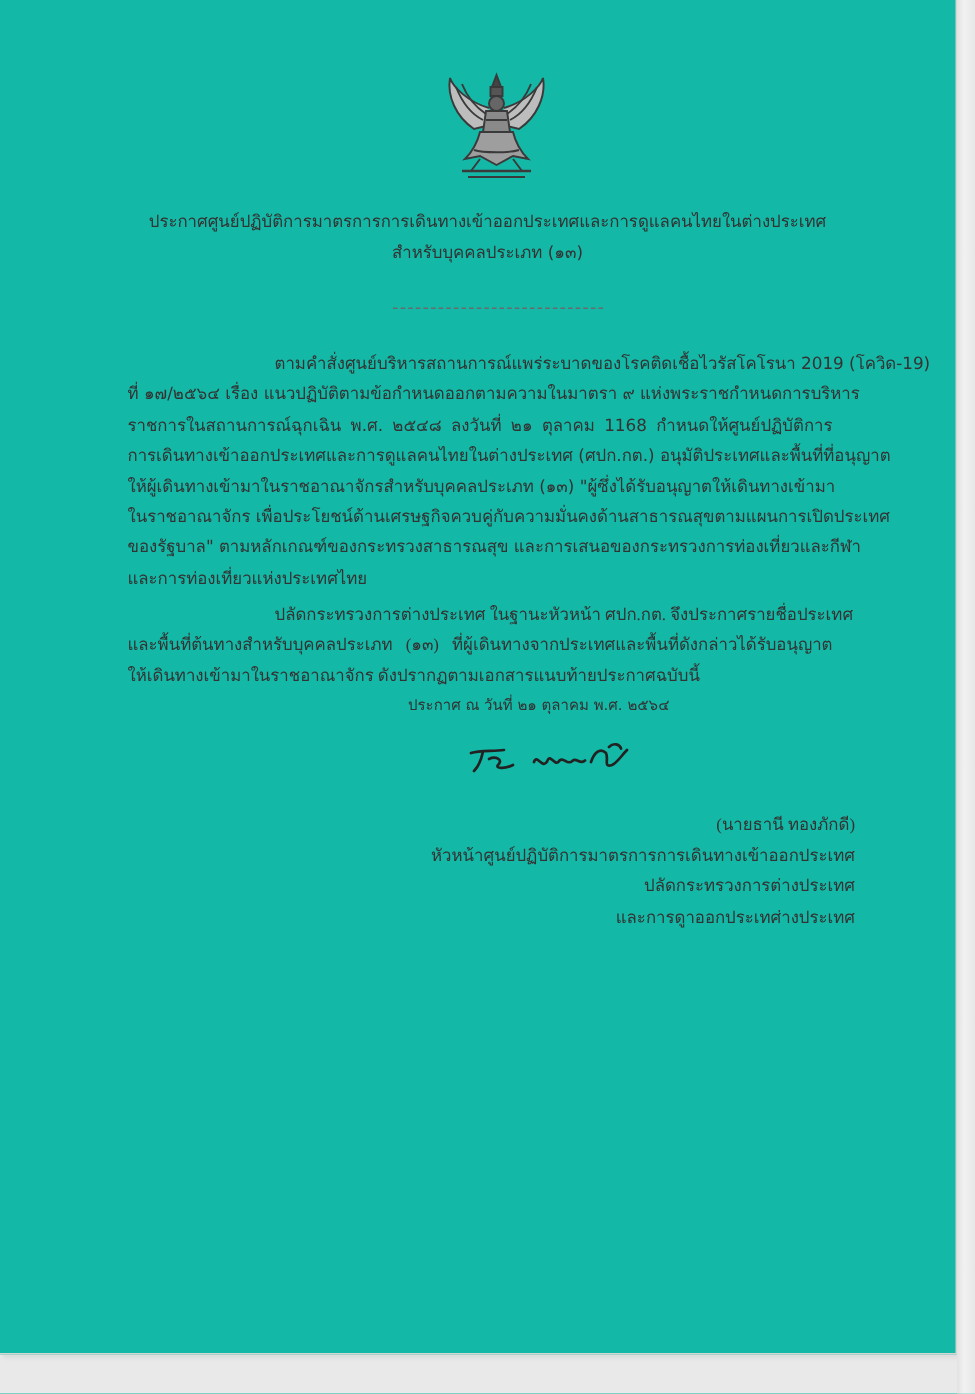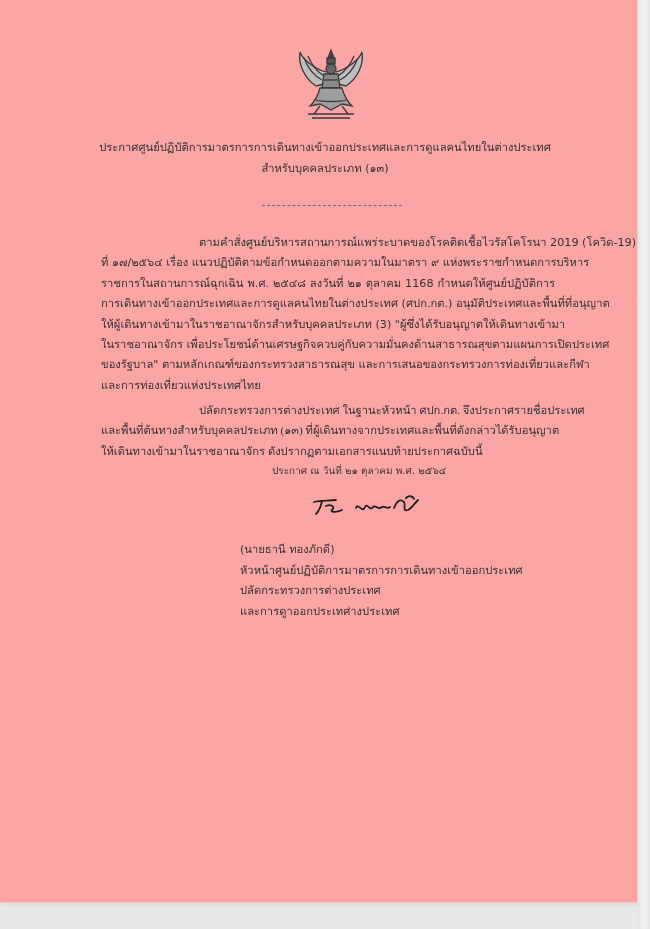--- a/index.html
+++ b/index.html
@@ -6,21 +6,21 @@
     body {
       width: 650px; height: 929px;
       background: #e9e9e9;
       position: relative; overflow: hidden;
       font-family: "DejaVu Sans", sans-serif;
       color: #2b2b2b;
     }
     .page {
       position: absolute; left: 0; top: 0;
       width: 637px; height: 902px;
-      background: #fca5a5;
+      background: #14b8a6;
       border-right: 1px solid #d6d6d6;
       border-bottom: 1px solid #d6d6d6;
       box-shadow: 2px 2px 3px rgba(0,0,0,0.06);
     }
     .edge-strip {
       position: absolute; left: 638px; top: 0; width: 12px; height: 929px;
       background: linear-gradient(to right, #e2e2e2, #f1f1f1 40%, #e7e7e7);
     }
     .emblem {
       position: absolute; left: 290px; top: 44px; width: 82px; height: 82px;
@@ -31,35 +31,35 @@
     }
     .title-block div { white-space: nowrap; }
     .separator {
       position: absolute; left: 262px; top: 205px; width: 140px; height: 0;
       border-top: 1px dashed #6a6a6a;
     }
     .para {
       position: absolute; left: 85px; width: 470px;
       font-size: 11.2px; line-height: 20.4px; color: #333;
     }
-    .para .line { white-space: nowrap; display: block; text-align: justify; text-align-last: justify; margin-left: 16px; }
+    .para .line { white-space: nowrap; display: block; text-align: justify; text-align-last: justify; }
     .para .line.last { text-align-last: left; }
     .para .line.indent { padding-left: 98px; }
     .p1 { top: 233px; }
     .p2 { top: 400px; font-family: Liberation Serif, serif; }
     .date-line {
       position: absolute; left: 272px; top: 461px;
       font-size: 10px; line-height: 20px; color: #333; white-space: nowrap; text-align: center;
     }
     .signature {
       position: absolute; left: 310px; top: 492px; width: 112px; height: 28px;
     }
     .signer-block {
       position: absolute; left: 240px; top: 540px; width: 330px;
-      text-align: left; font-size: 11.2px; line-height: 20.6px; color: #333;
+      text-align: right; font-size: 11.2px; line-height: 20.6px; color: #333; font-family: Liberation Serif, serif;
     }
     .signer-block div { white-space: nowrap; }
   </style>
 </head>
 <body>
 
 <div class="page">
 
   <svg class="emblem" viewBox="0 0 82 82">
     <g fill="none" stroke="#3a3a3a" stroke-width="1.3">
@@ -92,21 +92,21 @@
     <div>สำหรับบุคคลประเภท (๑๓)</div>
   </div>
 
   <div class="separator"></div>
 
   <div class="para p1">
     <span class="line indent">ตามคำสั่งศูนย์บริหารสถานการณ์แพร่ระบาดของโรคติดเชื้อไวรัสโคโรนา 2019 (โควิด-19)</span>
     <span class="line">ที่ ๑๗/๒๕๖๔ เรื่อง แนวปฏิบัติตามข้อกำหนดออกตามความในมาตรา ๙ แห่งพระราชกำหนดการบริหาร</span>
     <span class="line">ราชการในสถานการณ์ฉุกเฉิน พ.ศ. ๒๕๔๘ ลงวันที่ ๒๑ ตุลาคม 1168 กำหนดให้ศูนย์ปฏิบัติการ</span>
     <span class="line">การเดินทางเข้าออกประเทศและการดูแลคนไทยในต่างประเทศ (ศปก.กต.) อนุมัติประเทศและพื้นที่ที่อนุญาต</span>
-    <span class="line">ให้ผู้เดินทางเข้ามาในราชอาณาจักรสำหรับบุคคลประเภท (3) "ผู้ซึ่งได้รับอนุญาตให้เดินทางเข้ามา</span>
+    <span class="line">ให้ผู้เดินทางเข้ามาในราชอาณาจักรสำหรับบุคคลประเภท (๑๓) "ผู้ซึ่งได้รับอนุญาตให้เดินทางเข้ามา</span>
     <span class="line">ในราชอาณาจักร เพื่อประโยชน์ด้านเศรษฐกิจควบคู่กับความมั่นคงด้านสาธารณสุขตามแผนการเปิดประเทศ</span>
     <span class="line">ของรัฐบาล" ตามหลักเกณฑ์ของกระทรวงสาธารณสุข และการเสนอของกระทรวงการท่องเที่ยวและกีฬา</span>
     <span class="line last">และการท่องเที่ยวแห่งประเทศไทย</span>
   </div>
 
   <div class="para p2">
     <span class="line indent">ปลัดกระทรวงการต่างประเทศ ในฐานะหัวหน้า ศปก.กต. จึงประกาศรายชื่อประเทศ</span>
     <span class="line">และพื้นที่ต้นทางสำหรับบุคคลประเภท (๑๓) ที่ผู้เดินทางจากประเทศและพื้นที่ดังกล่าวได้รับอนุญาต</span>
     <span class="line last">ให้เดินทางเข้ามาในราชอาณาจักร ดังปรากฏตามเอกสารแนบท้ายประกาศฉบับนี้</span>
   </div>

